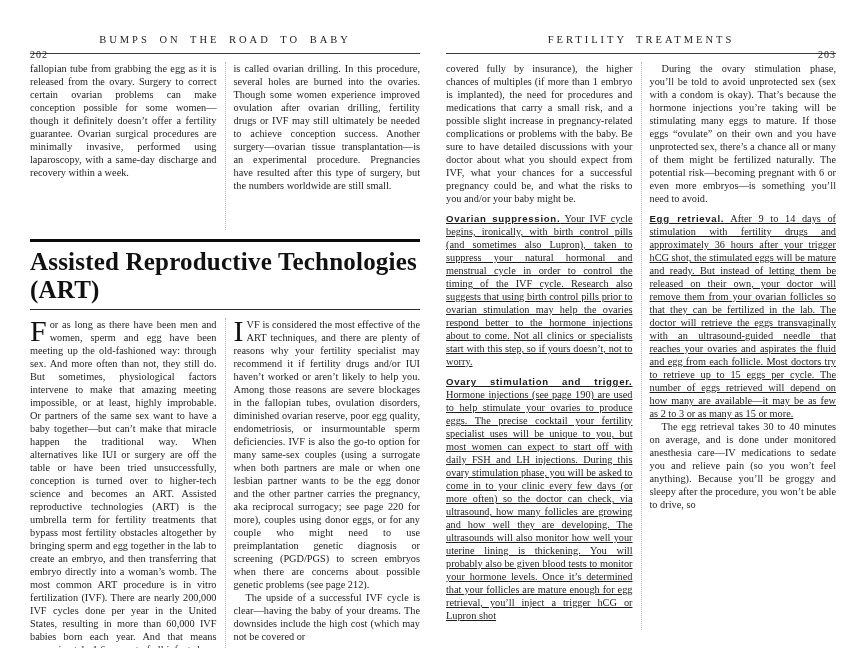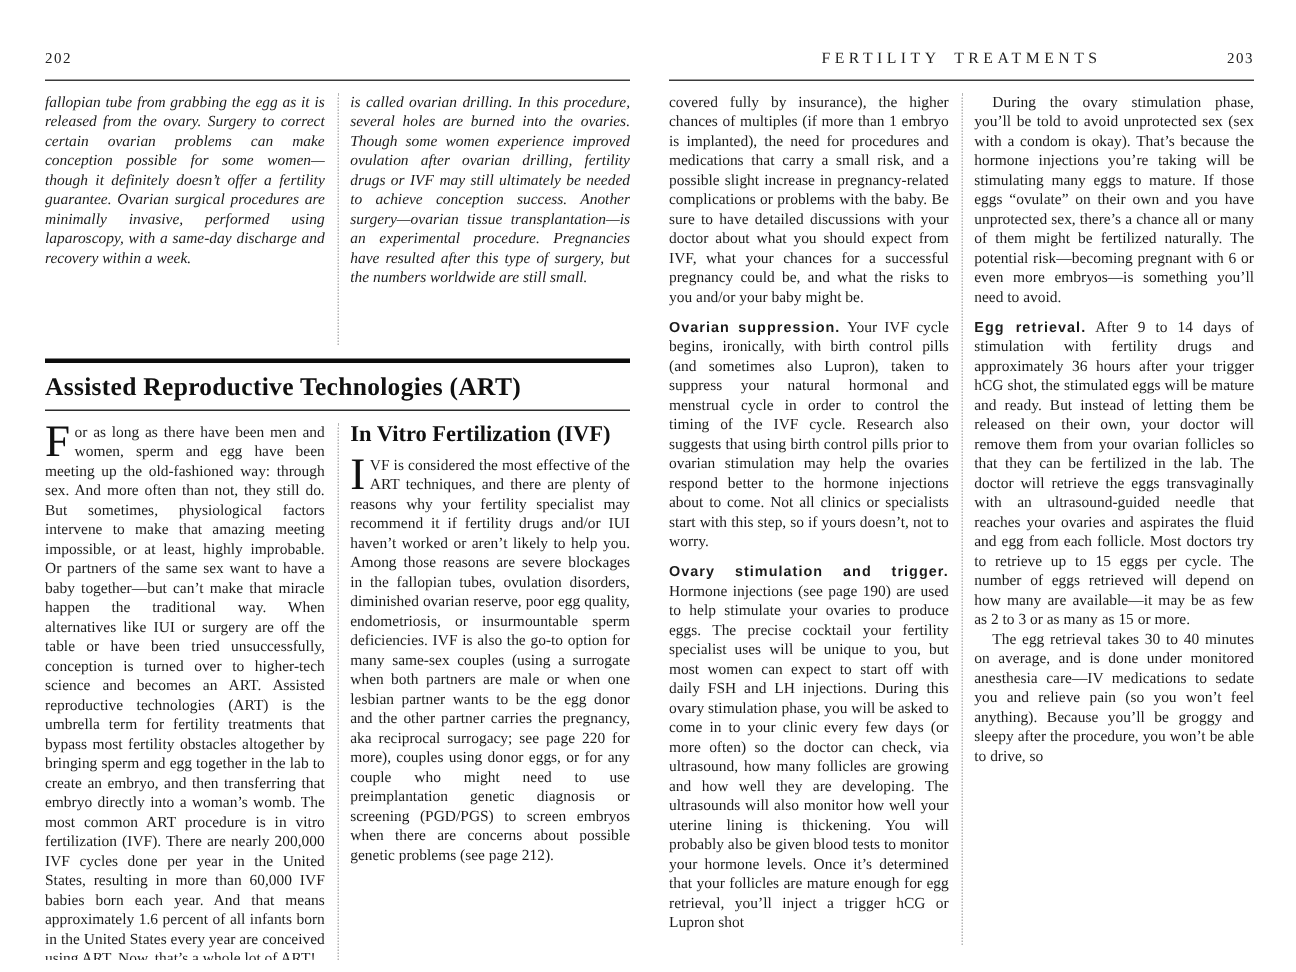--- a/index.html
+++ b/index.html
@@ -9,60 +9,61 @@
     font-family:"Liberation Serif", serif;
   }
   .page{position:absolute;top:34px;width:390px;}
   .page.pl{left:30px;}
   .page.pr{left:446px;}
   .phead{position:relative;height:16px;}
   .rhead{
     display:block;text-align:center;
     font-size:10.5px;letter-spacing:3px;word-spacing:4px;color:#222;
   }
-  .pnum{position:absolute;top:0;font-size:10px;letter-spacing:1px;color:#222;}
+  .pnum{position:absolute;top:15px;font-size:10px;letter-spacing:1px;color:#222;}
   .pnum.l{left:0;}
   .pnum.r{right:0;margin-left:27px;}
   .hrule{border-top:1.5px solid #3a3a3a;margin-top:3px;}
   .cols{display:flex;align-items:stretch;overflow:hidden;}
-  .cols.top{height:168px;margin-top:8px;font-style:italic;}
+  .cols.top{height:168px;margin-top:8px;}
   .cols.bot{height:358px;margin-top:8px;}
   .cols.full{height:568px;margin-top:8px;}
   .col{flex:1 1 0;min-width:0;}
   .divider{width:0;border-left:1px dotted #b4b4b4;margin:0 8px;}
   p{margin:0;font-size:10.3px;line-height:13px;text-align:justify;}
   p.ind{text-indent:12px;}
-  p.hp{margin-top:7px;}
+  p.hp{margin-top:7px;text-decoration:underline;}
   .lead{
     font-family:"Liberation Sans", sans-serif;font-weight:700;
     font-size:9.6px;letter-spacing:0.7px;
   }
   .dc{
     float:left;font-size:30px;line-height:24px;
     padding:1px 3px 0 0;color:#111;
   }
   .thick{border-top:3px solid #0c0c0c;margin-top:9px;}
   .thin{border-top:1px solid #2b2b2b;margin-top:5px;}
   .stitle{
-    margin:6px 0 0 0;font-size:17px;font-weight:700;color:#111;
+    margin:6px 0 0 0;font-size:25px;font-weight:700;color:#111;
     font-family:"Liberation Serif", serif;letter-spacing:0.2px;
   }
   .sub{
     margin:0 0 5px 0;font-size:15px;line-height:17px;font-weight:700;color:#111;
     font-family:"Liberation Serif", serif;
   }
 </style>
 </head>
 <body>
 
 <div>
 
   <div class="page pl">
     <div class="phead">
       <span class="pnum l">202</span>
+      <span class="rhead">BUMPS ON THE ROAD TO BABY</span>
     </div>
     <div class="hrule"></div>
 
     <div class="cols top">
       <div class="col">
         <p class="j">fallopian tube from grabbing the egg as it is released from the ovary. Surgery to correct certain ovarian problems can make conception possible for some women—though it definitely doesn’t offer a fertility guarantee. Ovarian surgical procedures are minimally invasive, performed using laparoscopy, with a same-day discharge and recovery within a week.</p>
       </div>
       <div class="divider"></div>
       <div class="col">
         <p>is called ovarian drilling. In this procedure, several holes are burned into the ovaries. Though some women experience improved ovulation after ovarian drilling, fertility drugs or IVF may still ultimately be needed to achieve conception success. Another surgery—ovarian tissue transplantation—is an experimental procedure. Pregnancies have resulted after this type of surgery, but the numbers worldwide are still small.</p>
@@ -72,22 +73,22 @@
     <div class="thick"></div>
     <h1 class="stitle">Assisted Reproductive Technologies (ART)</h1>
     <div class="thin"></div>
 
     <div class="cols bot">
       <div class="col">
         <p><span class="dc">F</span><span>or as long as there have been men and women, sperm and egg have been meeting up the old-fashioned way: through sex. And more often than not, they still do. But sometimes, physiological factors intervene to make that amazing meeting impossible, or at least, highly improbable. Or partners of the same sex want to have a baby together—but can’t make that miracle happen the traditional way. When alternatives like IUI or surgery are off the table or have been tried unsuccessfully, conception is turned over to higher-tech science and becomes an ART. Assisted reproductive technologies (ART) is the umbrella term for fertility treatments that bypass most fertility obstacles altogether by bringing sperm and egg together in the lab to create an embryo, and then transferring that embryo directly into a woman’s womb. The most common ART procedure is in vitro fertilization (IVF). There are nearly 200,000 IVF cycles done per year in the United States, resulting in more than 60,000 IVF babies born each year. And that means approximately 1.6 percent of all infants born in the United States every year are conceived using ART. Now, that’s a whole lot of ART!</span></p>
       </div>
       <div class="divider"></div>
       <div class="col">
-        <h2 class="sub">In Vitro Fertilization (IVF)</h2>
         <p><span class="dc">I</span><span>VF is considered the most effective of the ART techniques, and there are plenty of reasons why your fertility specialist may recommend it if fertility drugs and/or IUI haven’t worked or aren’t likely to help you. Among those reasons are severe blockages in the fallopian tubes, ovulation disorders, diminished ovarian reserve, poor egg quality, endometriosis, or insurmountable sperm deficiencies. IVF is also the go-to option for many same-sex couples (using a surrogate when both partners are male or when one lesbian partner wants to be the egg donor and the other partner carries the pregnancy, aka reciprocal surrogacy; see page 220 for more), couples using donor eggs, or for any couple who might need to use preimplantation genetic diagnosis or screening (PGD/PGS) to screen embryos when there are concerns about possible genetic problems (see page 212).</span></p>
+        <p class="ind">The upside of a successful IVF cycle is clear—having the baby of your dreams. The downsides include the high cost (which may not be covered or</p>
       </div>
     </div>
   </div>
 
   <div class="page pr">
     <div class="phead">
       <span class="rhead">FERTILITY TREATMENTS</span>
       <span class="pnum r">203</span>
     </div>
     <div class="hrule"></div>

